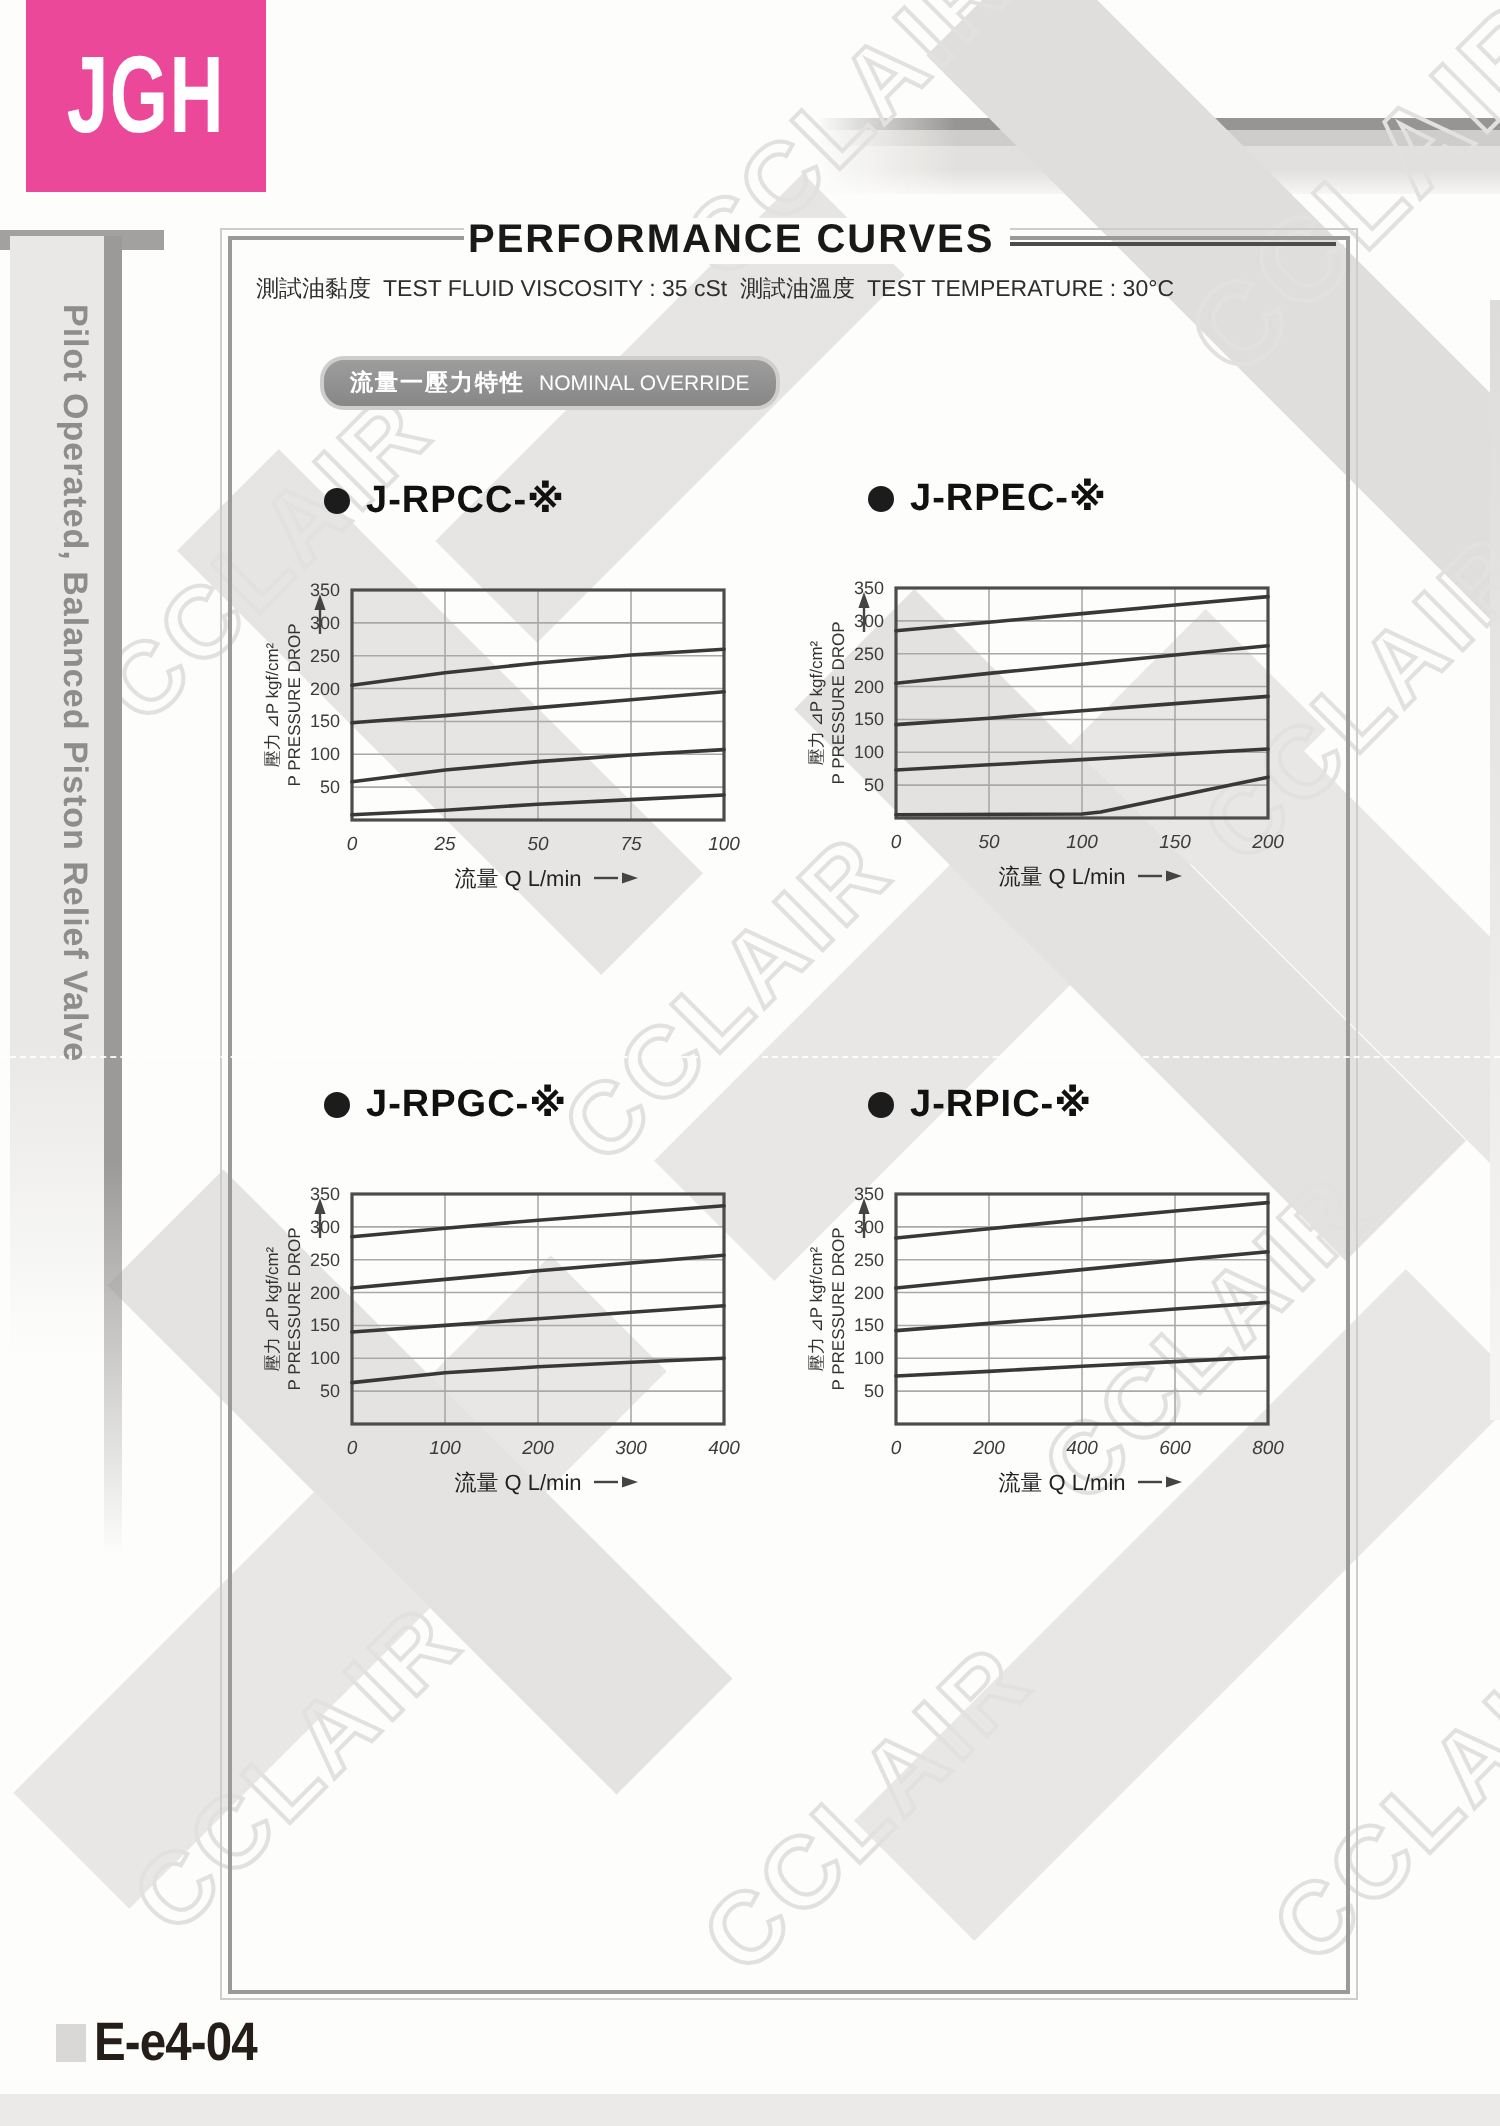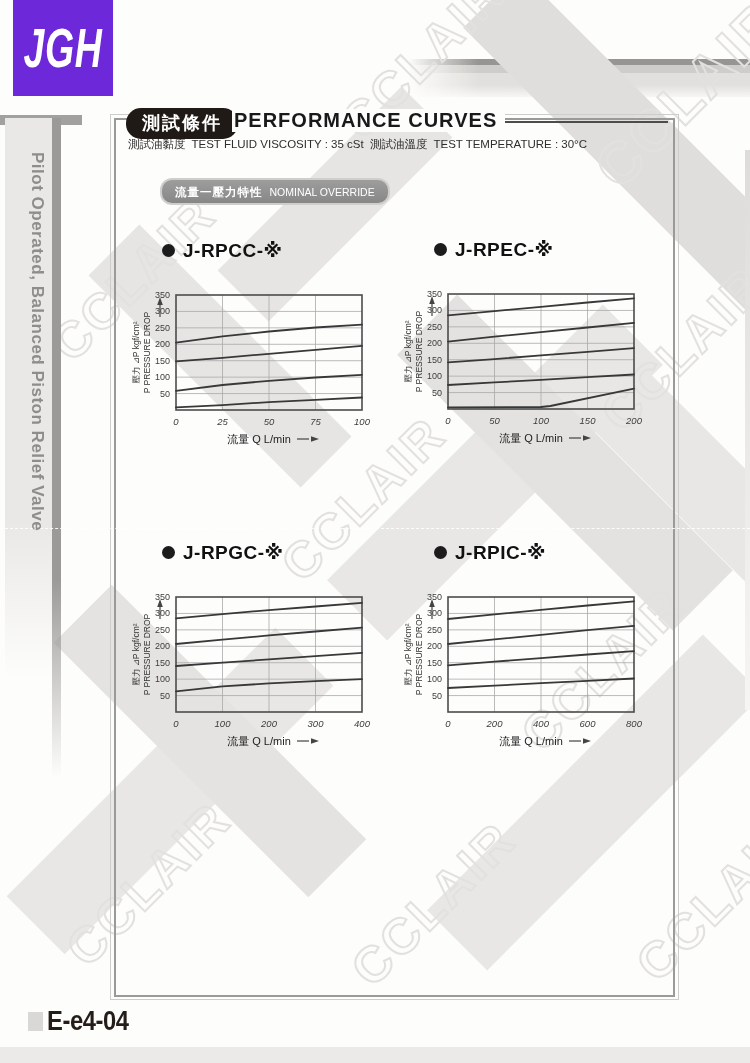--- a/index.html
+++ b/index.html
@@ -13,22 +13,22 @@
       transform:rotate(-45deg);white-space:nowrap;}
   .band-top{position:absolute;left:408px;top:59px;width:342px;height:38px;z-index:0;
       background:linear-gradient(to bottom,#979593 0 6px,#cfcdcb 6px 14px,#e2e0de 14px 26px,#f7f6f5 100%);
       -webkit-mask-image:linear-gradient(to right,transparent,#000 70px);}
   .dashline{position:absolute;left:0;top:528px;width:750px;height:0;border-top:1px dashed rgba(255,255,255,.9);z-index:3;}
   .right-strip{position:absolute;right:0;top:150px;width:5px;height:560px;z-index:0;
       background:linear-gradient(to bottom,#dddcda,#f6f5f4);}
   .bottom-band{position:absolute;left:0;top:1047px;width:750px;height:16px;background:#eceae8;z-index:0;}
 
   
-  .logo{position:absolute;left:13px;top:0;width:100px;height:96px;background:#6d28d9;z-index:4;
-        display:flex;align-items:center;justify-content:center;font-style:italic;}
+  .logo{position:absolute;left:13px;top:0;width:120px;height:96px;background:#ec4899;z-index:4;
+        display:flex;align-items:center;justify-content:center;}
   .logo span{color:#fff;font-size:52px;font-weight:900;letter-spacing:1px;transform:scaleX(.72) scaleY(1.05);}
   .topbar{position:absolute;left:0;top:115px;width:82px;height:10px;background:#a3a19f;z-index:2;}
   .side-panel{position:absolute;left:5px;top:118px;width:47px;height:560px;z-index:2;
         background:linear-gradient(to bottom,#e9e8e6 0 72%,rgba(233,232,230,0));}
   .side-bar{position:absolute;left:52px;top:118px;width:9px;height:660px;z-index:2;
         background:linear-gradient(to bottom,#9c9a98 0 70%,rgba(156,154,152,0));}
   .side-title{position:absolute;left:47px;top:152px;z-index:3;white-space:nowrap;
         transform:rotate(90deg);transform-origin:0 0;
         font-size:17px;font-weight:bold;letter-spacing:.5px;color:#8f8d8b;}
 
@@ -109,21 +109,20 @@
   </div>
   <div class="topbar"></div>
   <div class="side-panel"></div>
   <div class="side-bar"></div>
   <div class="side-title">Pilot Operated, Balanced Piston Relief Valve</div>
 
   <div class="frame-outer"></div>
   <div class="frame-inner"></div>
 
   <div class="title-rule"></div>
-  <div class="cond-pill">測試條件</div>
   <div class="perf-title">PERFORMANCE CURVES</div>
 
   <div class="conditions">
     <div class="cond-left">
       <span class="cn">測試油黏度</span><span>TEST FLUID VISCOSITY : 35 cSt</span>
     </div>
     <div class="cond-right">
       <span class="cn">測試油溫度</span><span>TEST TEMPERATURE : 30°C</span>
     </div>
   </div>

